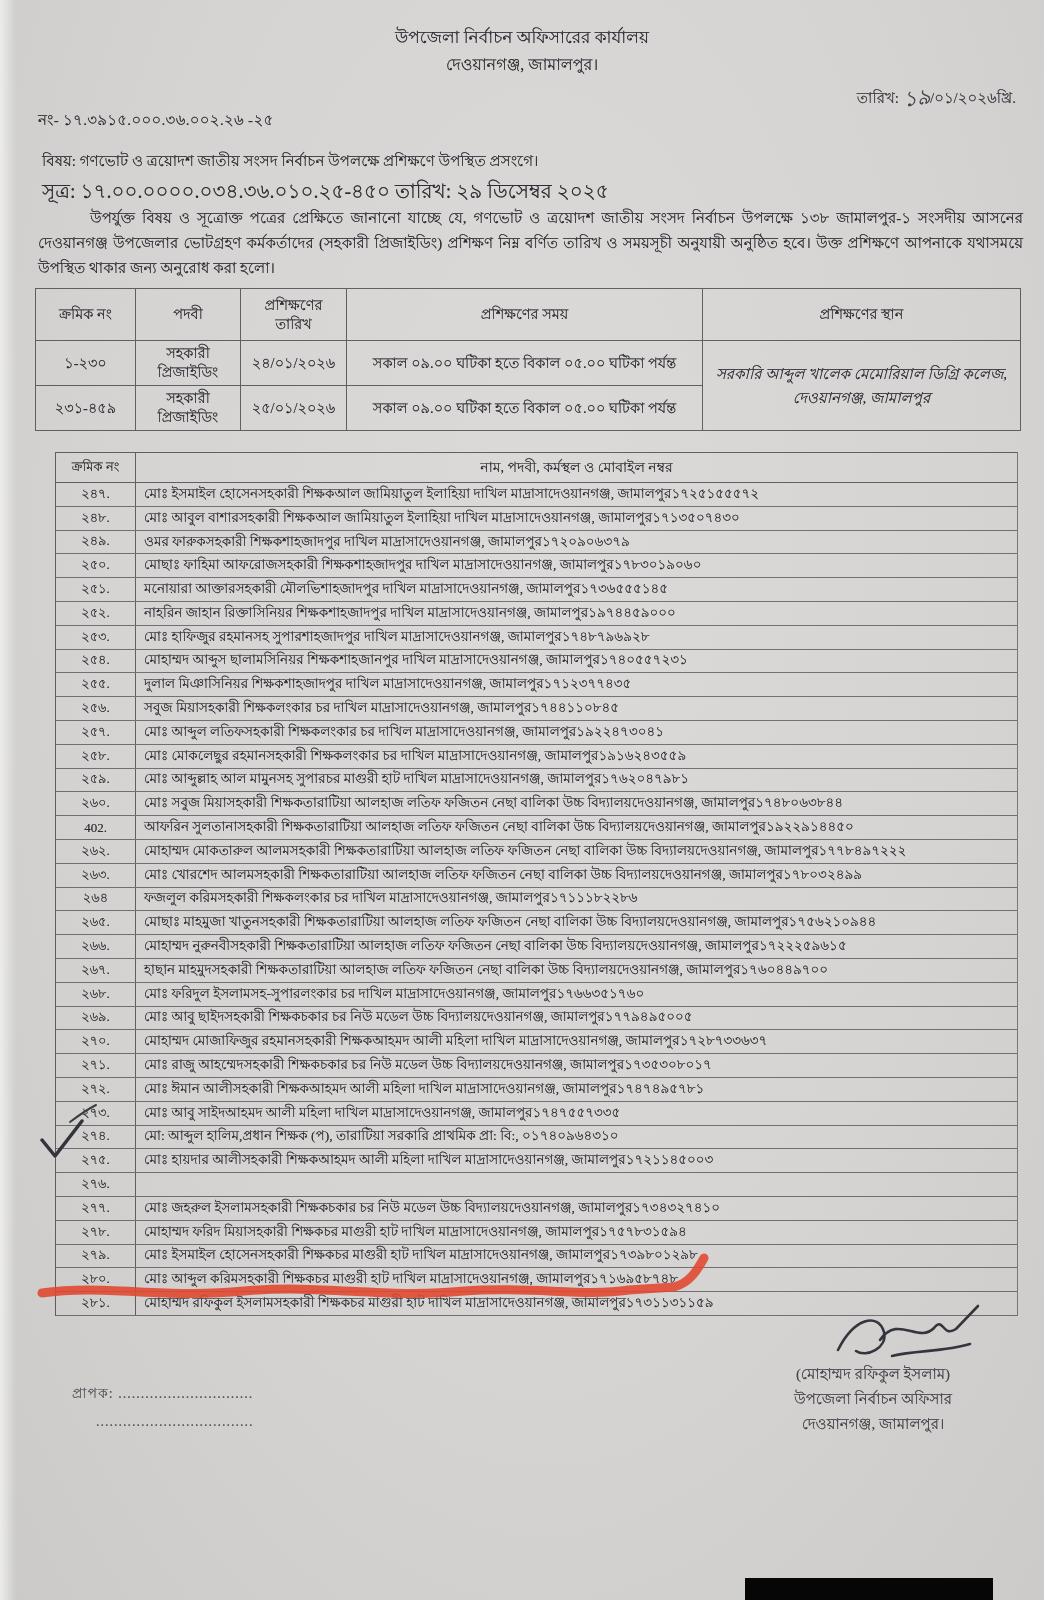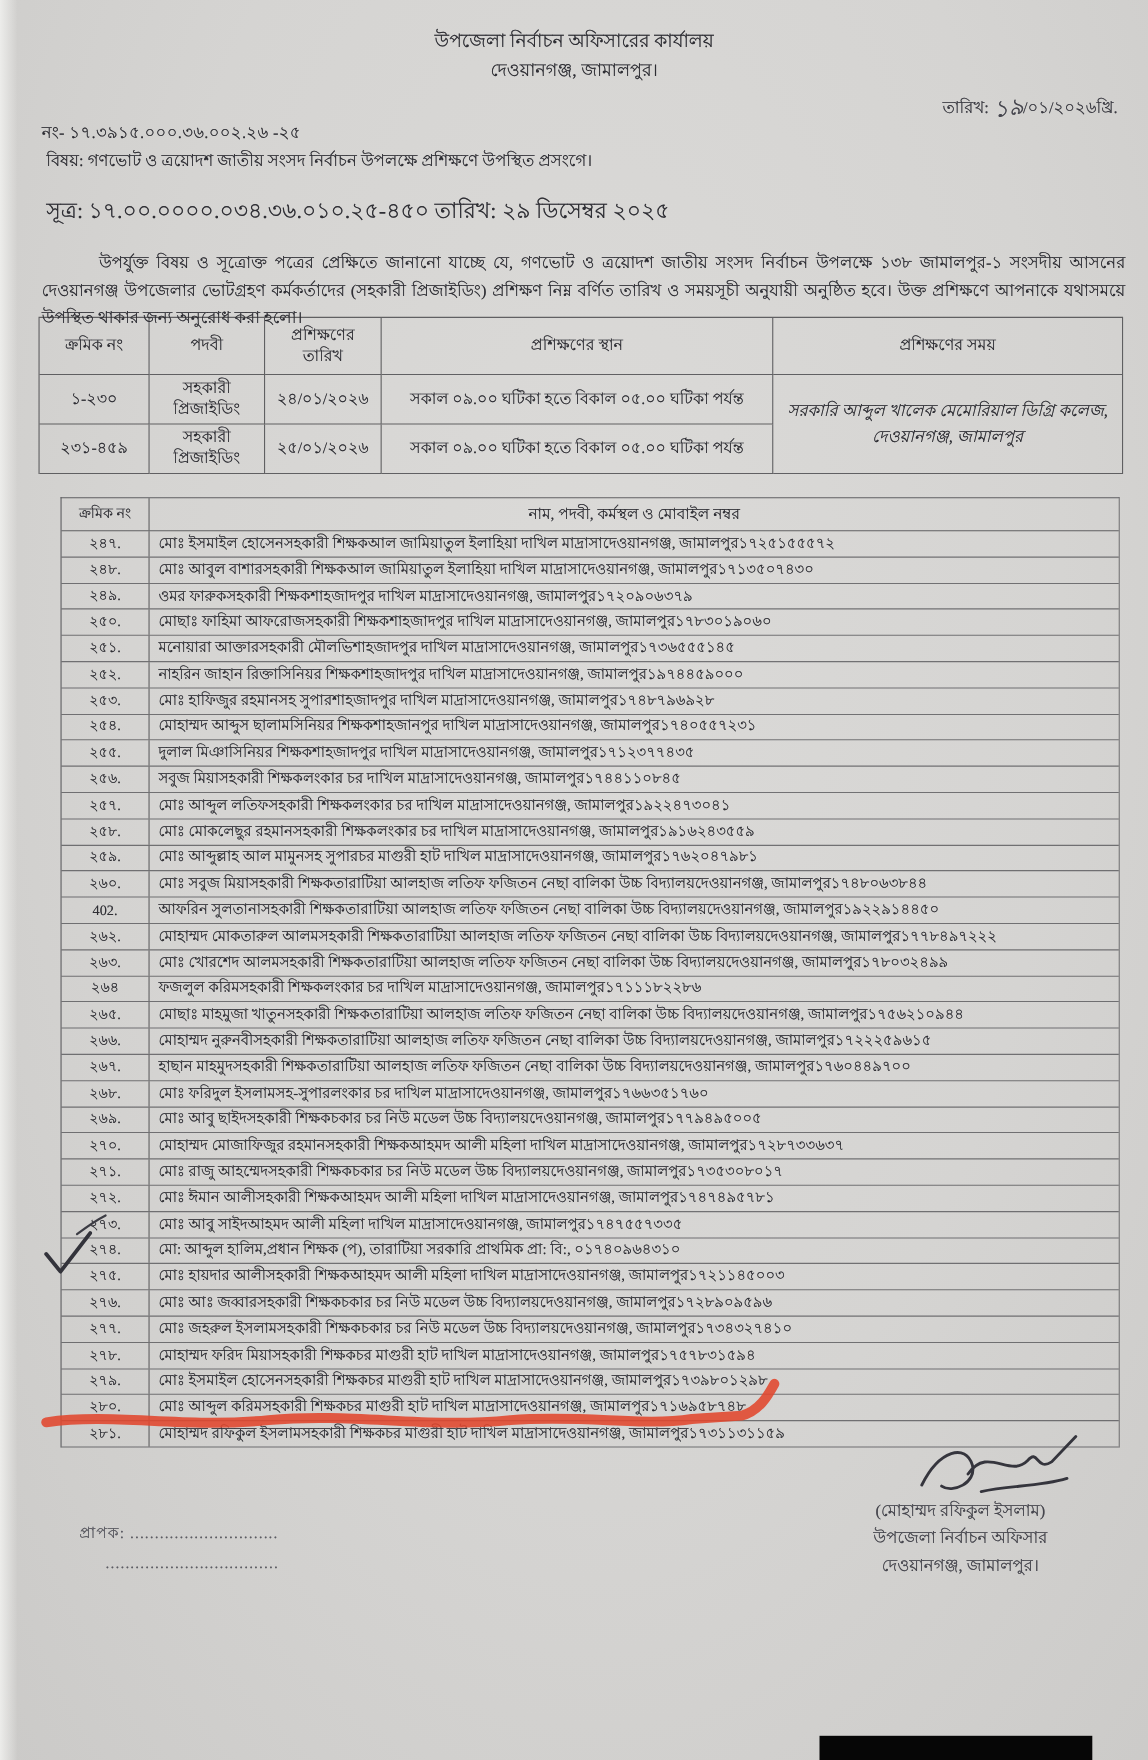--- a/index.html
+++ b/index.html
@@ -16,23 +16,23 @@
   }
   .page *{box-sizing:border-box;}
   .txt{text-shadow:0 0 .6px rgba(46,46,52,.5);}
 
   
   .org-block{position:absolute;top:24px;left:262px;width:520px;text-align:center;line-height:27px;font-size:17px;}
   .org-line3{font-size:16px;}
   .date-line{position:absolute;top:80px;right:28px;font-size:15px;color:#3a3a42;}
   .date-day{display:inline-block;font-size:21px;font-style:italic;transform:rotate(-8deg) translateY(2px);color:#45454e;}
   .memo-no{position:absolute;top:108px;left:38px;font-size:15px;letter-spacing:.3px;}
-  .subject-line{position:absolute;top:134px;left:42px;font-size:15px;}
+  .subject-line{position:absolute;top:149px;left:42px;font-size:15px;}
   .reference-line{position:absolute;top:176px;left:42px;font-size:20px;}
-  .body-par{position:absolute;top:206px;left:38px;width:985px;font-size:15px;line-height:25px;text-align:justify;text-indent:52px;margin-top:22px;}
+  .body-par{position:absolute;top:206px;left:38px;width:985px;font-size:15px;line-height:25px;text-align:justify;text-indent:52px;}
 
   
   .ttable{
     position:absolute;top:288px;left:35px;width:986px;
     display:grid;
     grid-template-columns:100px 105px 106px 356px 1fr;
     grid-template-rows:52px 45px 45px;
     border-top:1px solid rgba(45,45,50,.7);
     border-left:1px solid rgba(45,45,50,.7);
     font-size:14.5px;
@@ -88,22 +88,22 @@
 
   <div class="memo-no txt">নং- ১৭.৩৯১৫.০০০.৩৬.০০২.২৬ -২৫</div>
   <div class="subject-line txt">বিষয়: গণভোট ও ত্রয়োদশ জাতীয় সংসদ নির্বাচন উপলক্ষে প্রশিক্ষণে উপস্থিত প্রসংগে।</div>
   <div class="reference-line txt">সূত্র: ১৭.০০.০০০০.০৩৪.৩৬.০১০.২৫-৪৫০ তারিখ: ২৯ ডিসেম্বর ২০২৫</div>
   <div class="body-par txt">উপর্যুক্ত বিষয় ও সূত্রোক্ত পত্রের প্রেক্ষিতে জানানো যাচ্ছে যে, গণভোট ও ত্রয়োদশ জাতীয় সংসদ নির্বাচন উপলক্ষে ১৩৮ জামালপুর-১ সংসদীয় আসনের দেওয়ানগঞ্জ উপজেলার ভোটগ্রহণ কর্মকর্তাদের (সহকারী প্রিজাইডিং) প্রশিক্ষণ নিম্ন বর্ণিত তারিখ ও সময়সূচী অনুযায়ী অনুষ্ঠিত হবে। উক্ত প্রশিক্ষণে আপনাকে যথাসময়ে উপস্থিত থাকার জন্য অনুরোধ করা হলো।</div>
 
   <div class="ttable txt">
     <div class="tcell">ক্রমিক নং</div>
     <div class="tcell">পদবী</div>
     <div class="tcell">প্রশিক্ষণের তারিখ</div>
+    <div class="tcell">প্রশিক্ষণের সময়</div>
     <div class="tcell">প্রশিক্ষণের স্থান</div>
-    <div class="tcell">প্রশিক্ষণের সময়</div>
 
     <div class="tcell">১-২৩০</div>
     <div class="tcell">সহকারী প্রিজাইডিং</div>
     <div class="tcell">২৪/০১/২০২৬</div>
     <div class="tcell">সকাল ০৯.০০ ঘটিকা হতে বিকাল ০৫.০০ ঘটিকা পর্যন্ত</div>
     <div class="tcell venue-cell">সরকারি আব্দুল খালেক মেমোরিয়াল ডিগ্রি কলেজ, দেওয়ানগঞ্জ, জামালপুর</div>
 
     <div class="tcell">২৩১-৪৫৯</div>
     <div class="tcell">সহকারী প্রিজাইডিং</div>
     <div class="tcell">২৫/০১/২০২৬</div>
@@ -350,21 +350,20 @@
         
       </div>
       <div class="r-details">মোঃ হায়দার আলীসহকারী শিক্ষকআহমদ আলী মহিলা দাখিল মাদ্রাসাদেওয়ানগঞ্জ, জামালপুর১৭২১১৪৫০০৩</div>
 
     </div>
 
     <div class="r-row">
       <div class="r-serial">২৭৬.
         
       </div>
-      <div class="r-details">মোঃ আঃ জব্বারসহকারী শিক্ষকচকার চর নিউ মডেল উচ্চ বিদ্যালয়দেওয়ানগঞ্জ, জামালপুর১৭২৮৯০৯৫৯৬</div>
 
     </div>
 
     <div class="r-row">
       <div class="r-serial">২৭৭.
         
       </div>
       <div class="r-details">মোঃ জহরুল ইসলামসহকারী শিক্ষকচকার চর নিউ মডেল উচ্চ বিদ্যালয়দেওয়ানগঞ্জ, জামালপুর১৭৩৪৩২৭৪১০</div>
 
     </div>

